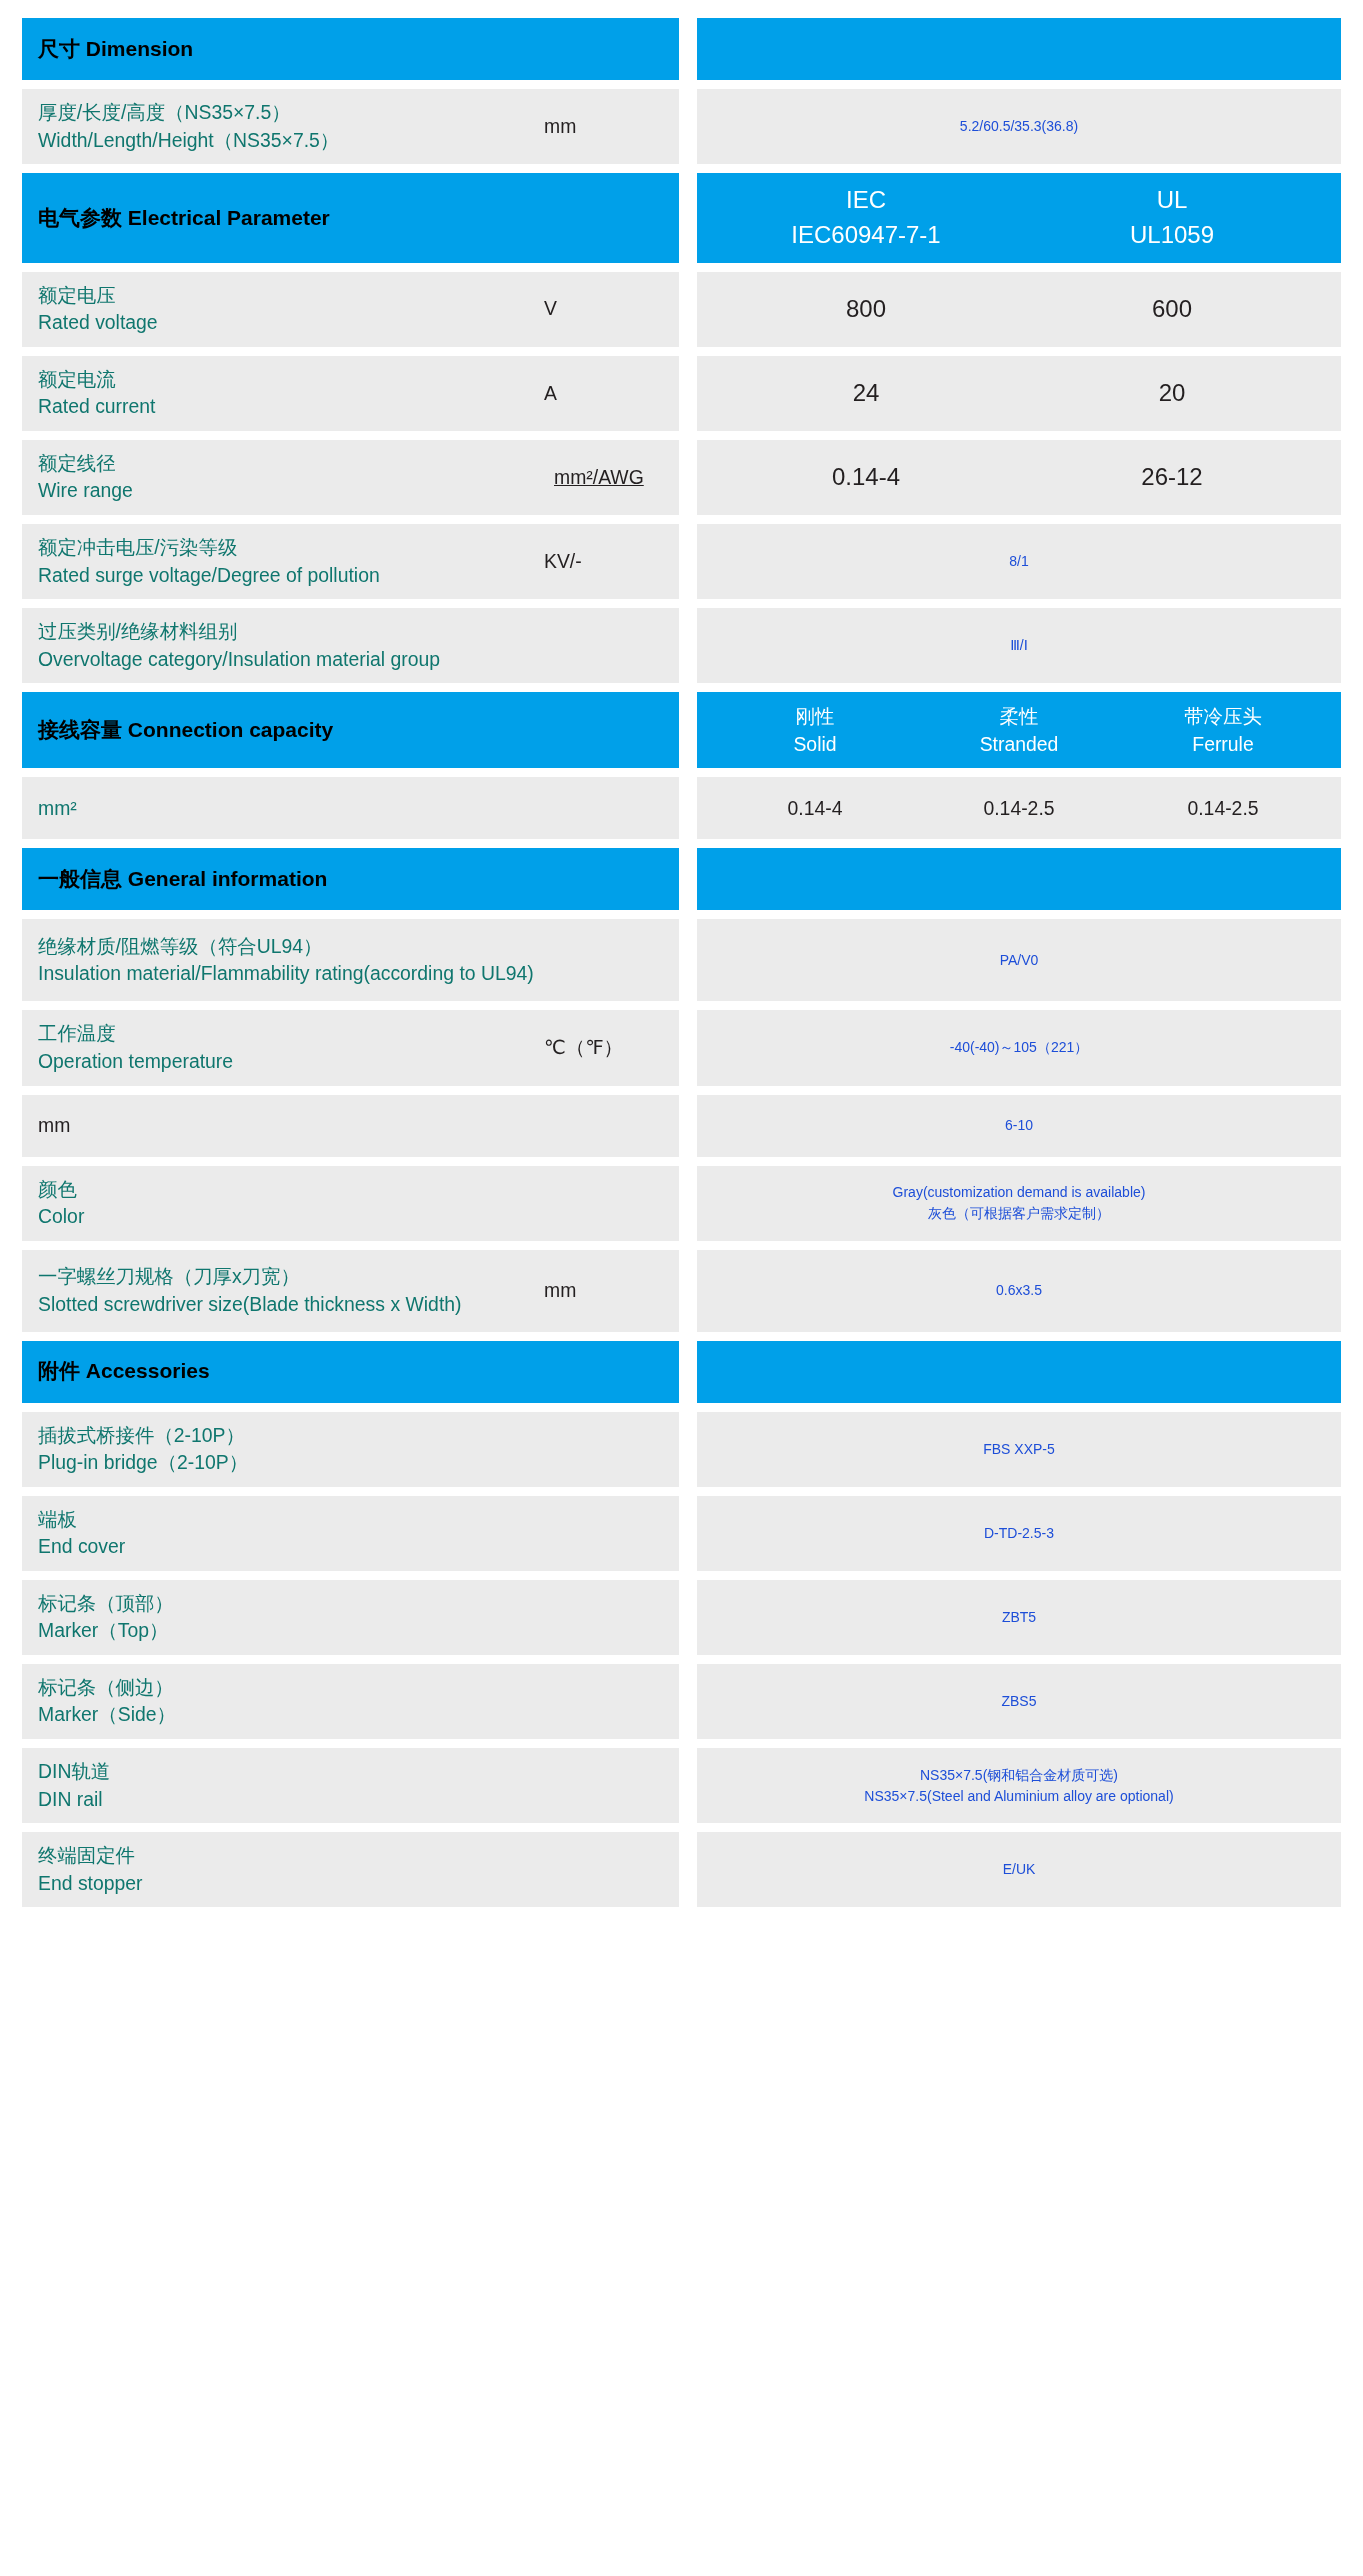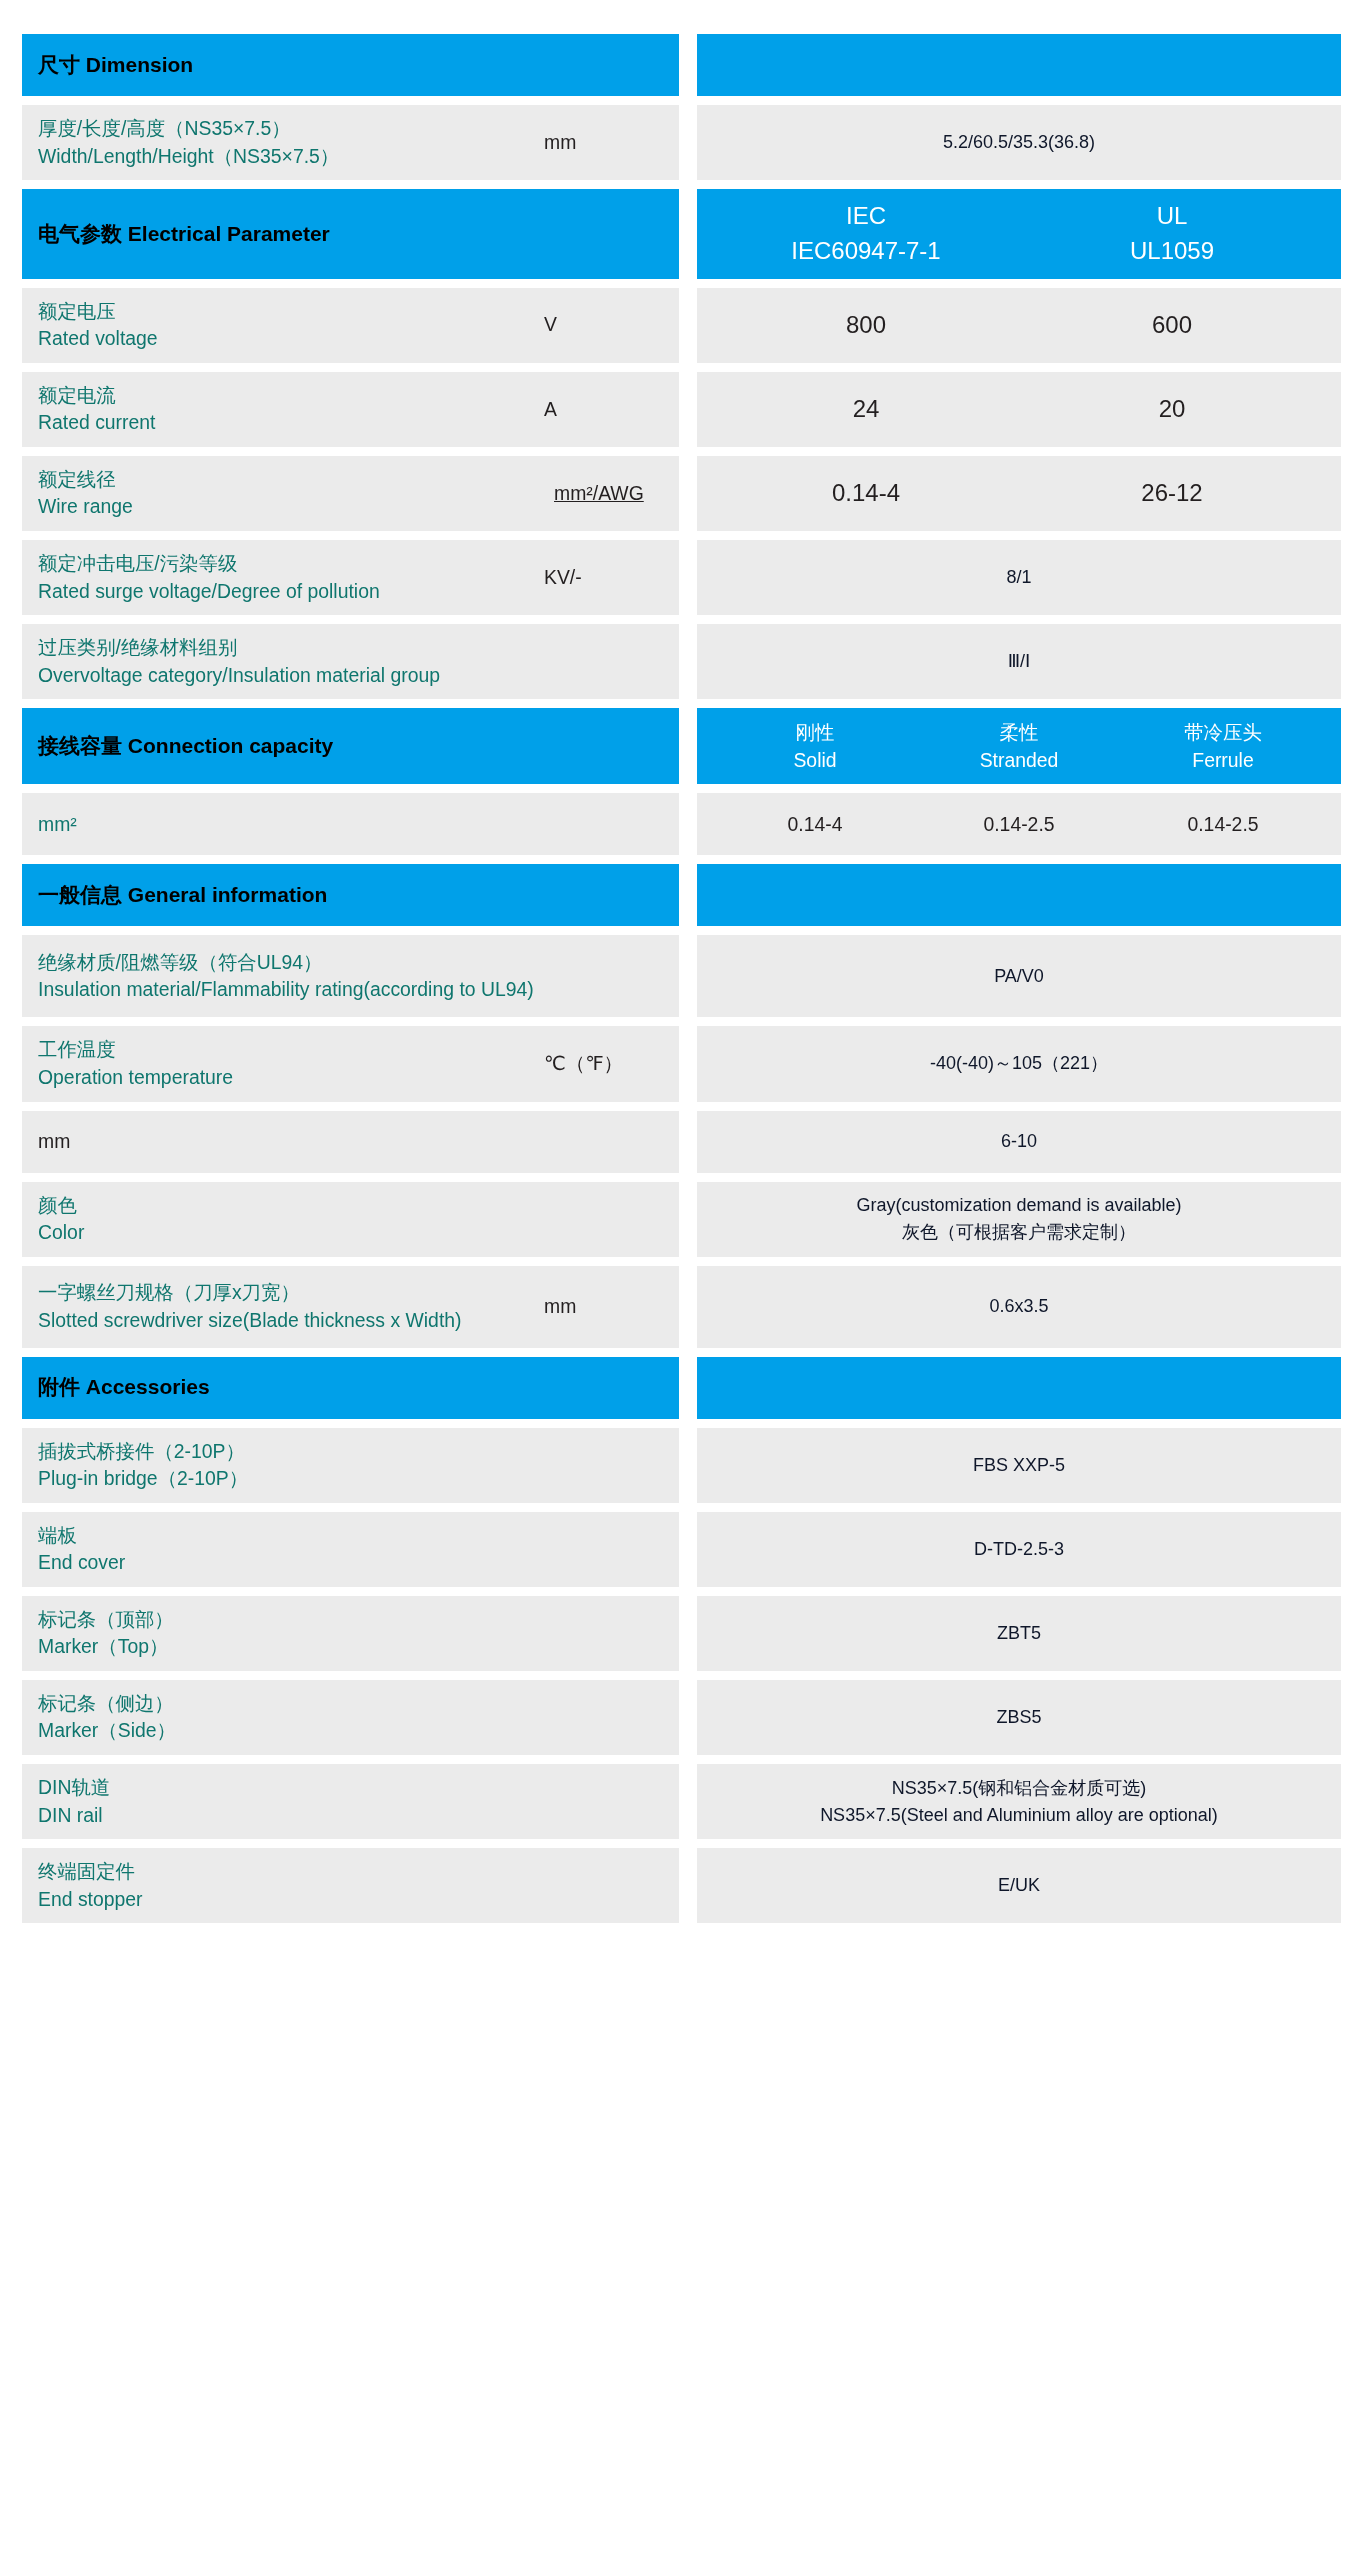--- a/index.html
+++ b/index.html
@@ -6,21 +6,20 @@
   body{
     width:1363px;
     font-family:"Liberation Sans","DejaVu Sans",sans-serif;
     color:#231f20;
     -webkit-font-smoothing:antialiased;
   }
   .sheet{
     width:1363px;
     box-sizing:border-box;
     padding:18px 22px 20px 22px;
-    margin-top:16px;
   }
   .row{
     display:flex;
     gap:18px;
     margin-bottom:9px;
   }
   .left{
     width:657px;
     box-sizing:border-box;
     display:flex;
@@ -55,24 +54,24 @@
   .label-block .en{display:block;}
   .unit{
     width:119px;
     font-size:19.4px;
     line-height:1.42;
     color:#231f20;
     flex:none;
   }
   .unit.narrow{width:109px;text-decoration:underline;}
   .value{
-    font-size:18px;
+    font-size:14px;
     line-height:1.5;
     text-align:center;
-    color:#0f172a;
+    color:#1d4ed8;
     width:100%;
   }
   .value .l2{display:block;}
   .cols2{
     display:flex;
     width:100%;
   }
   .cols2 > div{
     flex:1;
     text-align:center;

